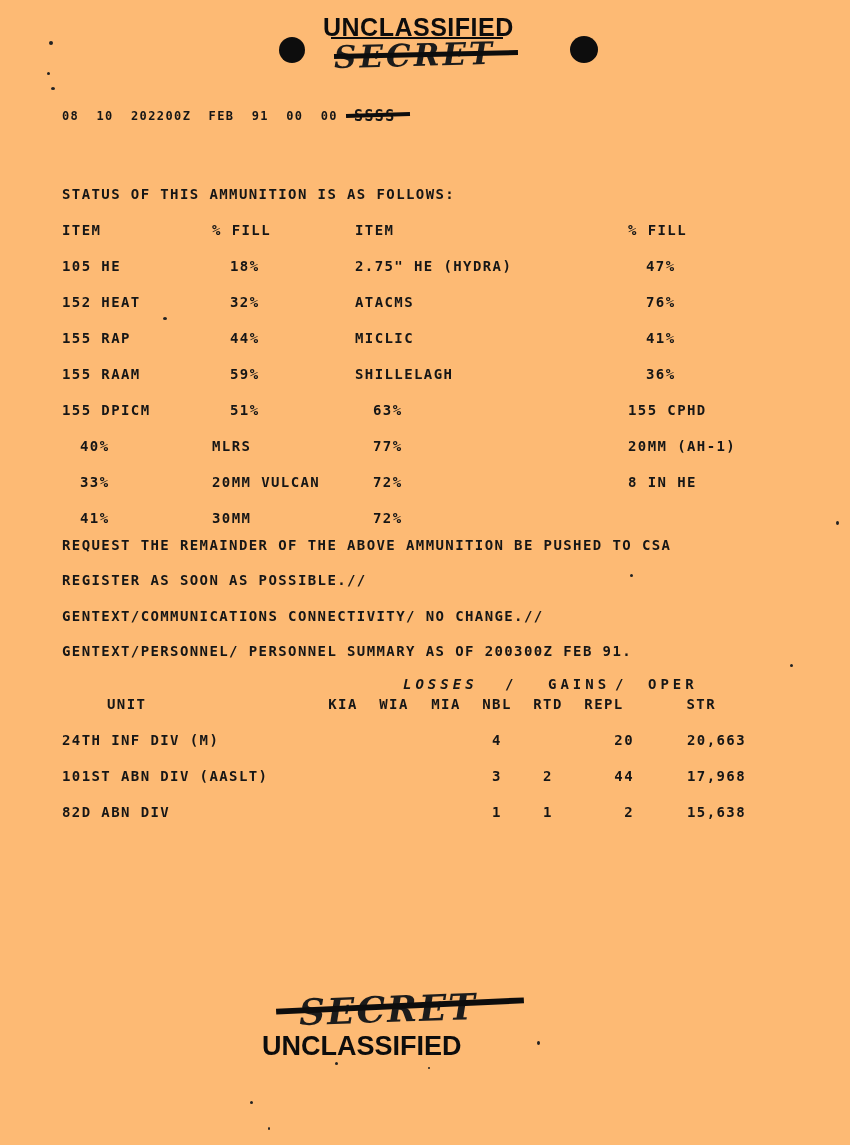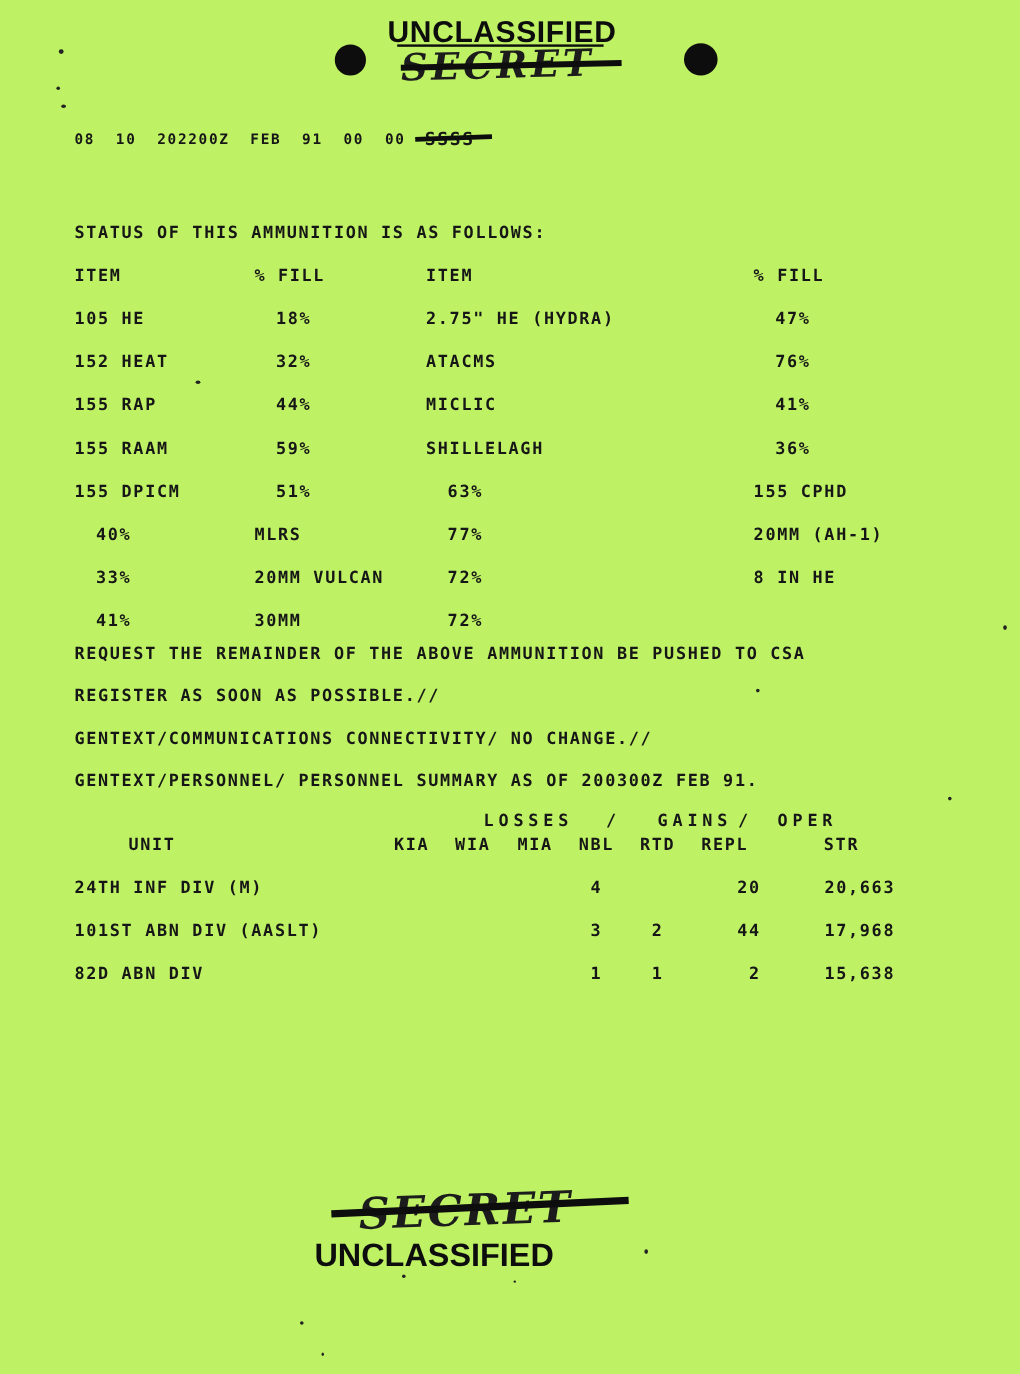--- a/index.html
+++ b/index.html
@@ -1,19 +1,19 @@
 <!DOCTYPE html>
 <html><head>
 <meta charset="utf-8">
 <style>
   html,body{margin:0;padding:0;background:#e8e8e8;}
   .page{
     position:relative;
     width:850px;height:1145px;
-    background:#bef264;
+    background:#fdba74;
     overflow:hidden;
     font-family:"DejaVu Sans Mono","Liberation Mono",monospace;
     color:#161616;
   }
   .mono{
     font-family:"DejaVu Sans Mono","Liberation Mono",monospace;
     font-size:14px;
     font-weight:600;
     letter-spacing:1.4px;
     white-space:pre;
@@ -55,21 +55,21 @@
     align-items:center;
   }
   .ammo .fillv{padding-left:18px;}
   
   .para1{left:62px;top:537px;}
   .para2{left:62px;top:572px;}
   .para3{left:62px;top:608px;}
   .para4{left:62px;top:643px;}
   
   .group-hdr{top:676px;letter-spacing:4px;}
-  .gh-losses{left:403px;}
+  .gh-losses{left:403px;font-style:italic;}
   .gh-slash1{left:505px;}
   .gh-gains{left:548px;}
   .gh-slash2{left:615px;}
   .gh-oper{left:648px;}
   .personnel{
     left:62px;top:686px;
     display:grid;
     grid-template-columns:256px 50px 52px 52px 50px 52px 60px 112px;
     grid-auto-rows:36px;
     align-items:center;

